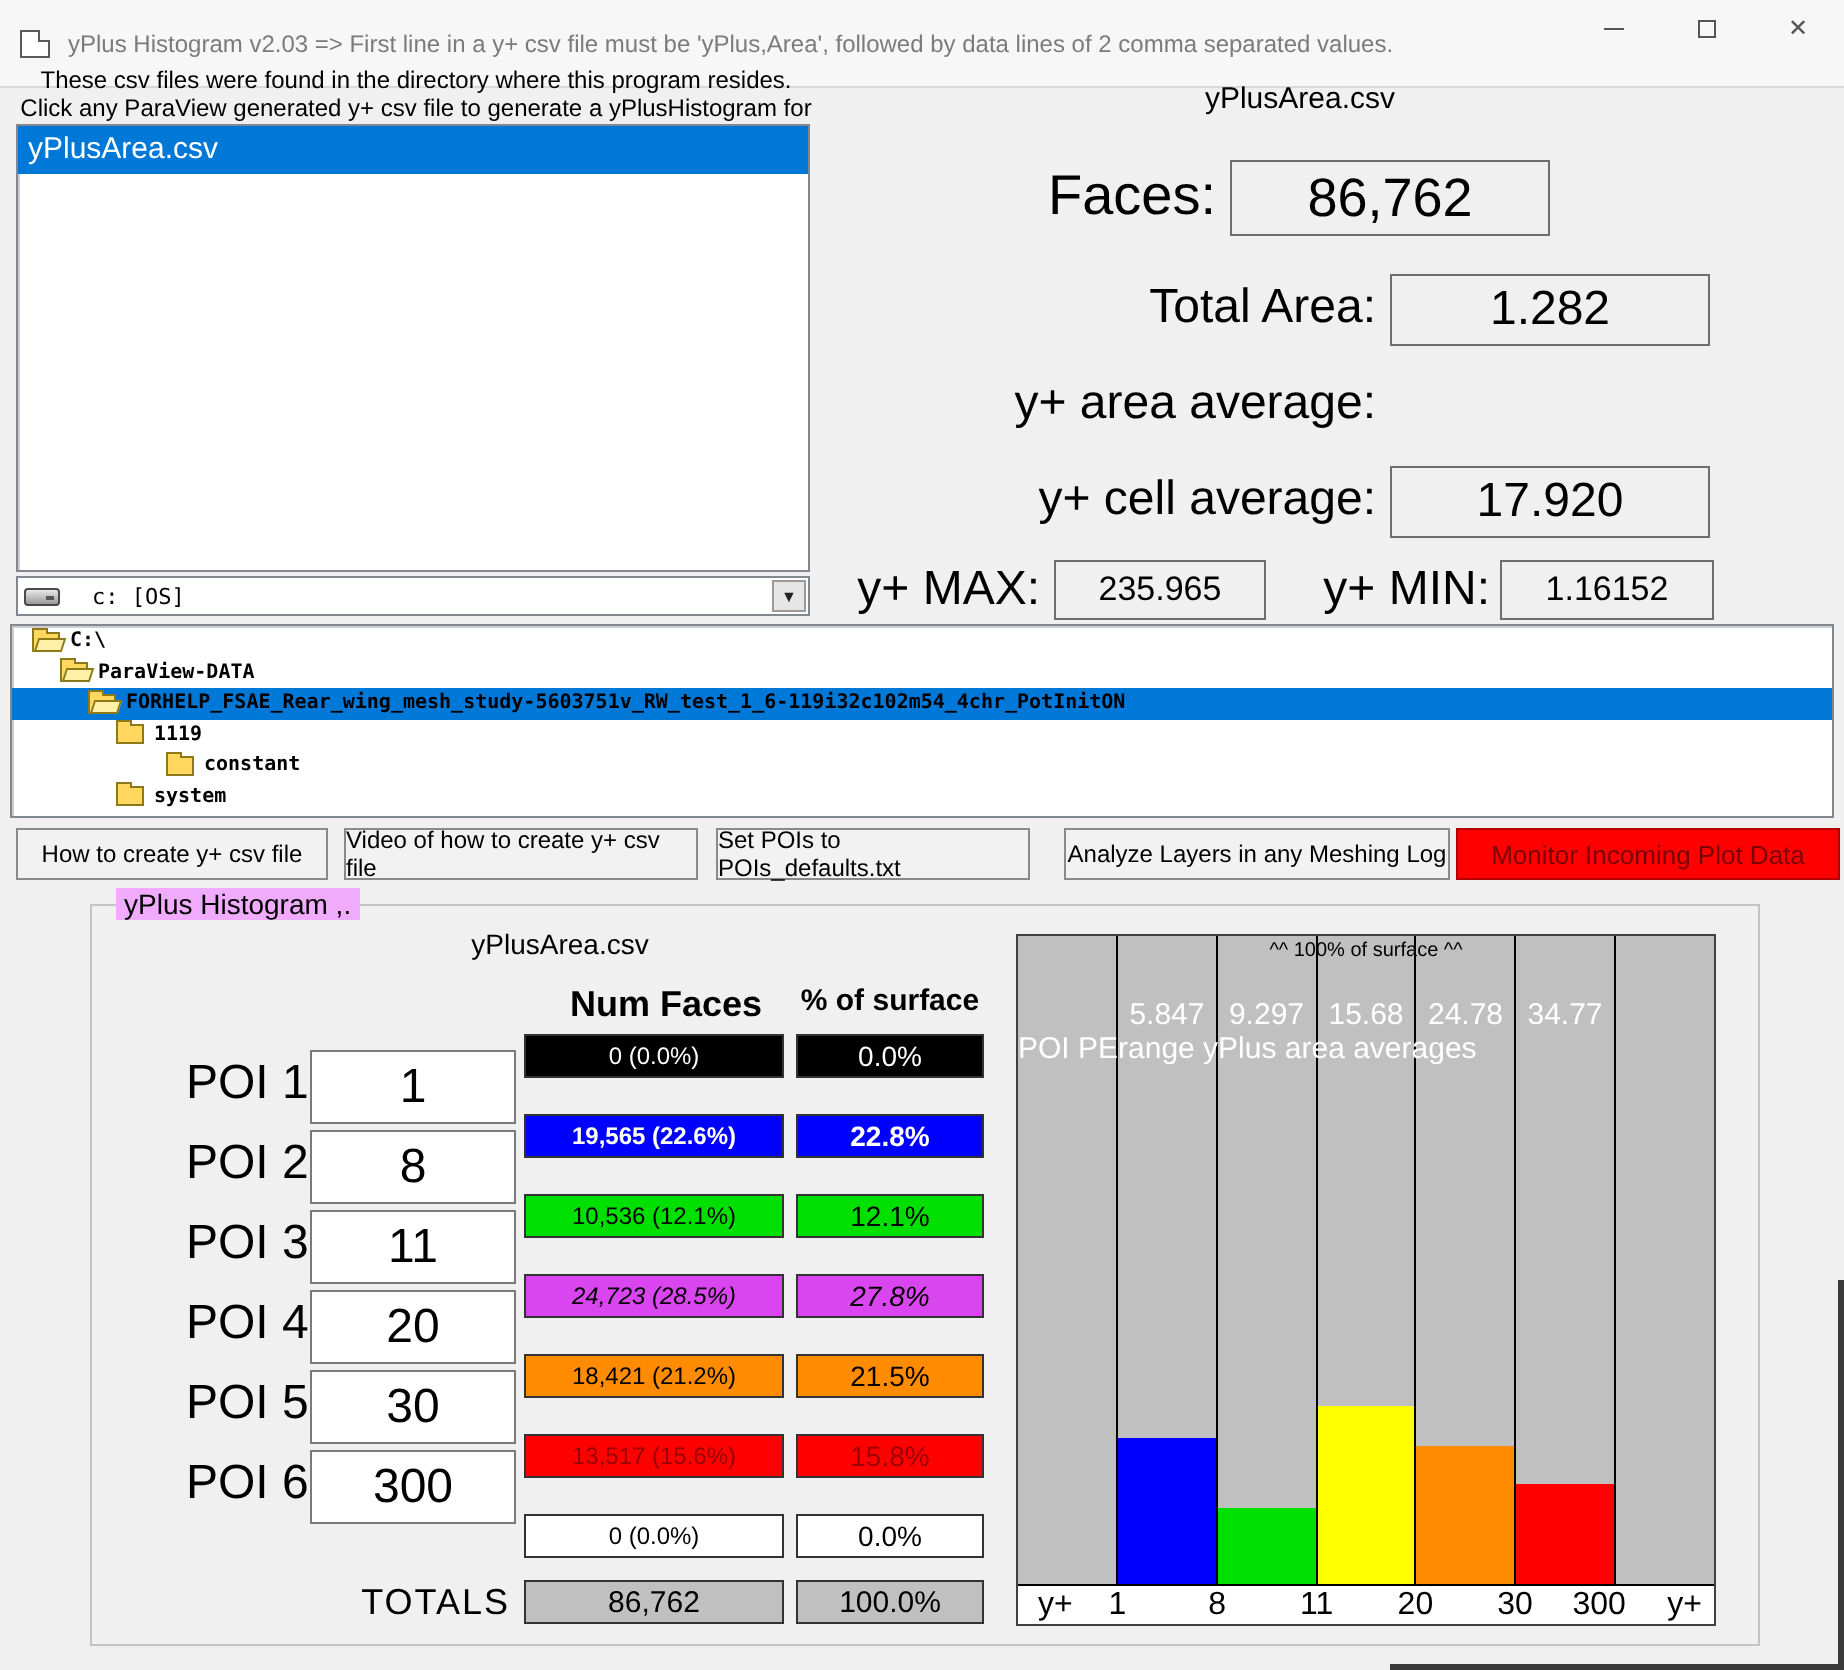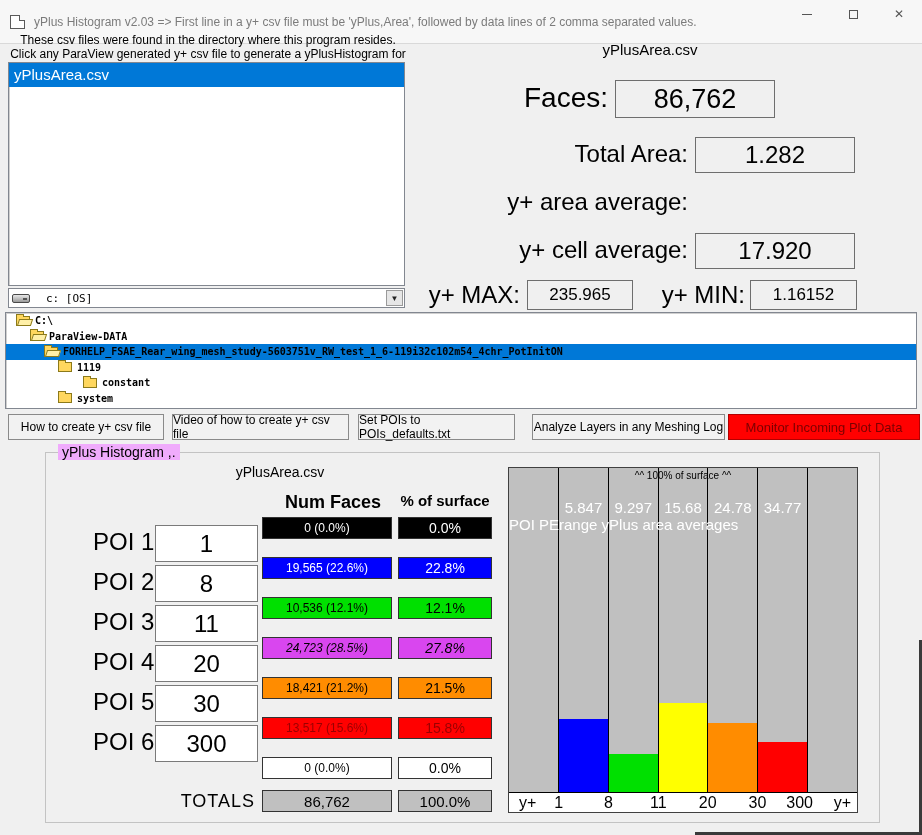--- a/index.html
+++ b/index.html
@@ -72,21 +72,21 @@
   .poi-input { position:absolute; left:155px; width:103px; height:37px; background:#fff;
                border:1px solid #7a7a7a; font-family:"Liberation Sans", sans-serif; font-size:24px;
                text-align:center; color:#000; }
   .totals-label { position:absolute; left:115px; top:791px; width:140px; text-align:right; font-size:18px; letter-spacing:1px; }
 
   .faces-box { position:absolute; left:262px; width:130px; height:22px; border:1px solid #333;
                display:flex; align-items:center; justify-content:center; font-size:12px; }
   .pct-box { position:absolute; left:398px; width:94px; height:22px; border:1px solid #333;
              display:flex; align-items:center; justify-content:center; font-size:14px; }
   .c-black { background:#000; color:#fff; }
-  .c-blue  { background:#0000ff; color:#fff; }
+  .c-blue  { background:#0000ff; color:#fff;font-weight:bold; }
   .c-green { background:#00e000; color:#000; }
   .c-yellow{ background:#d946ef; color:#000;font-style:italic; }
   .c-orange{ background:#ff8c00; color:#000; }
   .c-red   { background:#ff0000; color:#9a0000; }
   .c-white { background:#fff; color:#000; }
   .c-gray  { background:#c0c0c0; color:#000; font-size:15px; }
   .pct-box.c-gray { font-size:15px; }
 
   
   .chart { position:absolute; left:508px; top:467px; width:350px; height:346px; border:1px solid #404040;

